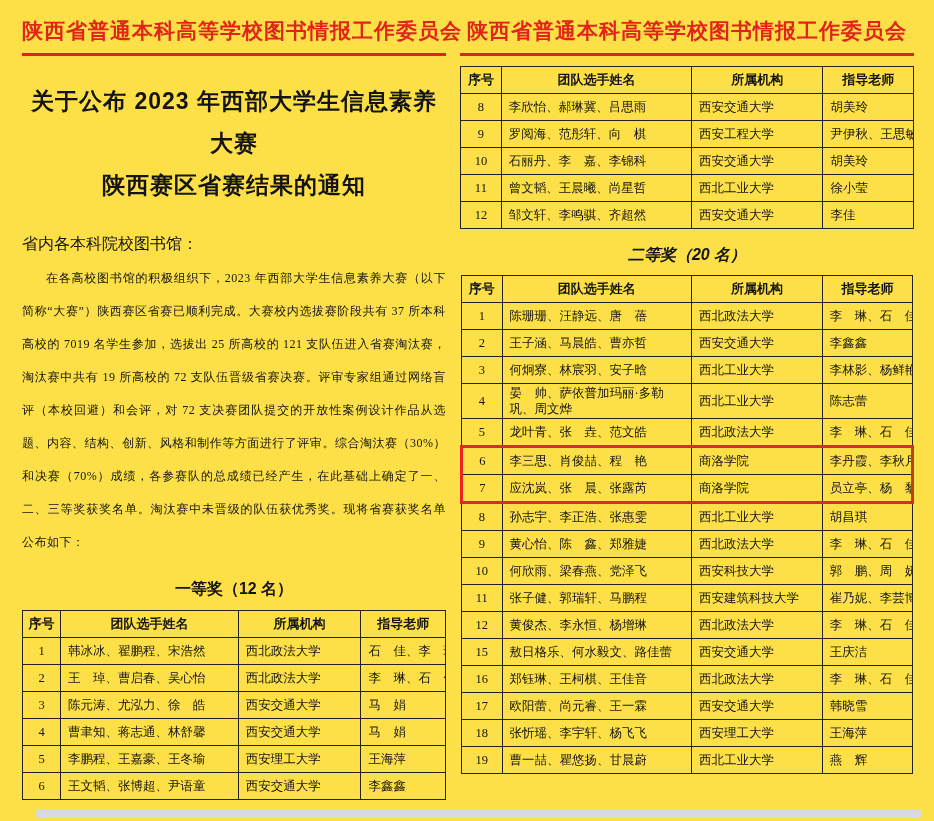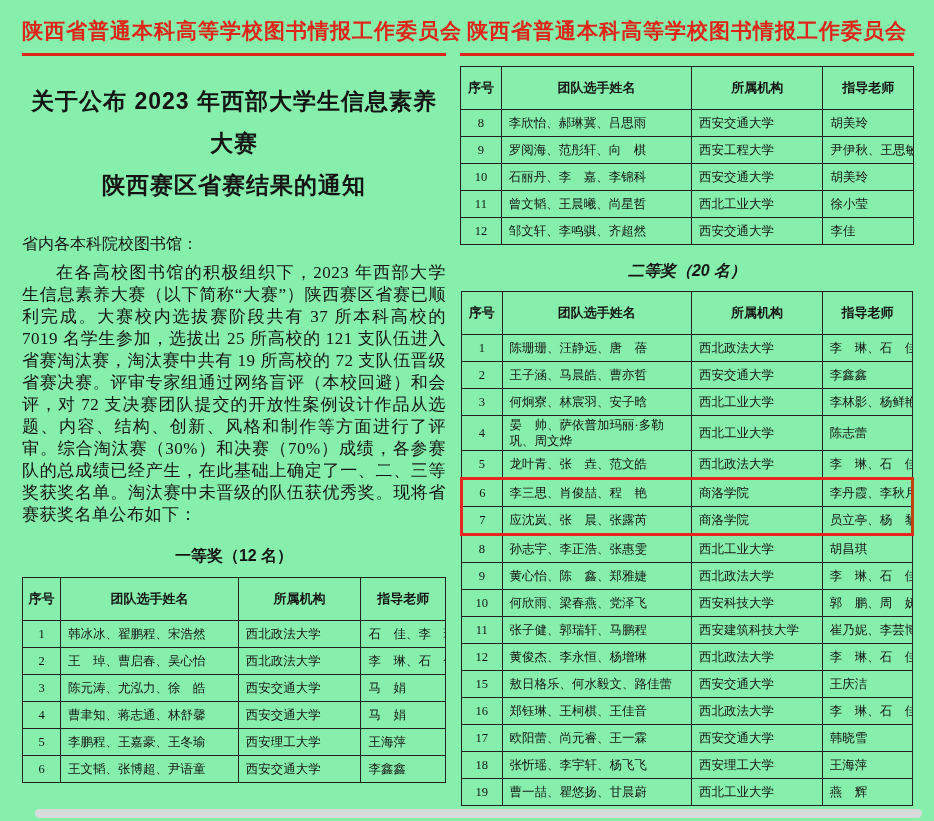--- a/index.html
+++ b/index.html
@@ -1,17 +1,17 @@
 <!DOCTYPE html>
 <html><head>
 <meta charset="utf-8">
 <style>
   html,body{margin:0;padding:0;background:#ffffff;}
   .sheet{
-    position:relative;width:934px;height:821px;overflow:hidden;background:#86efac;
+    position:relative;width:934px;height:821px;overflow:hidden;background:#fde047;
     font-family:"Liberation Serif","DejaVu Serif",serif;color:#141414;
   }
   .pages{display:flex;width:934px;}
   .page{box-sizing:border-box;}
   .page-left{width:452px;padding:0 6px 0 22px;}
   .page-right{width:482px;padding:0 20px 0 8px;}
 
   .committee{
     margin-top:17px;text-align:center;color:#e0241a;
     font-family:"Liberation Sans","DejaVu Sans",sans-serif;
@@ -19,34 +19,34 @@
   }
   .red-rule{border:none;border-top:3px solid #e0241a;margin:8px 0 0 0;}
 
   .notice-title{
     margin-top:24px;text-align:center;
     font-family:"Liberation Sans","DejaVu Sans",sans-serif;
     font-weight:700;font-size:23px;line-height:42px;letter-spacing:1px;
   }
   .salutation{margin-top:24px;font-size:16px;line-height:28px;}
   .body-par{
-    margin-top:4px;font-size:17px;line-height:22px;
+    margin-top:4px;font-size:12px;line-height:33px;
     text-indent:2em;text-align:justify;letter-spacing:0.5px;
   }
   .award-title{
     text-align:center;font-family:"Liberation Sans","DejaVu Sans",sans-serif;
     font-weight:700;font-size:16px;
   }
   .award-title.first{margin:20px 0 10px 0;}
   .award-title.second{margin:16px 0 9px 0;font-style:italic;}
 
   table.award{width:100%;border-collapse:collapse;table-layout:fixed;}
   table.award th{
     font-family:"Liberation Sans","DejaVu Sans",sans-serif;font-weight:700;
-    font-size:13px;border:1.4px solid #222;height:24px;padding:9px 4px;text-align:center;
+    font-size:13px;border:1.4px solid #222;height:24px;padding:1px 4px;text-align:center;
   }
   table.award td{
     font-size:12.5px;border:1px solid #222;height:24px;padding:1px 7px;
     vertical-align:middle;white-space:nowrap;overflow:hidden;
   }
   table.award td:nth-child(1){text-align:center;padding:1px 2px;}
   table.award td:nth-child(2){white-space:normal;line-height:16px;}
   table.award col.c-no{width:9%;}
   table.award col.c-names{width:42%;}
   table.award col.c-org{width:29%;}

